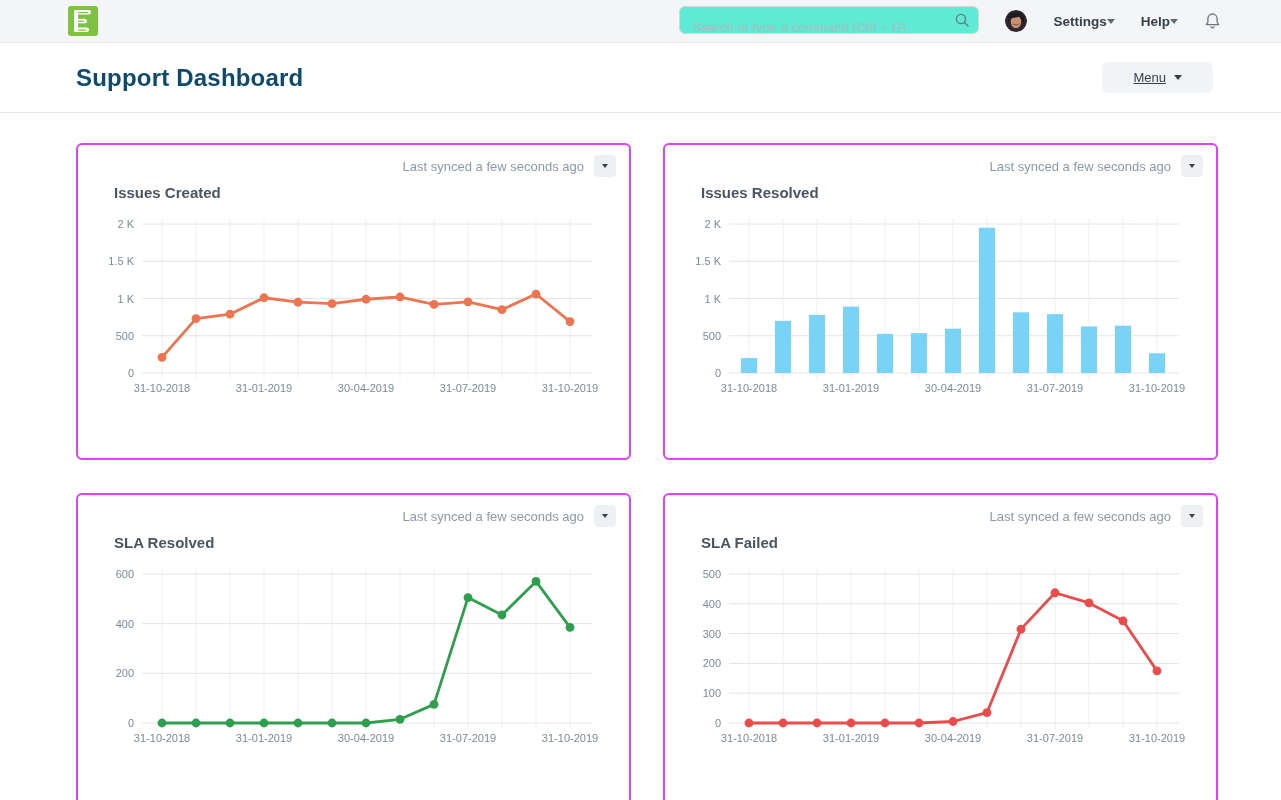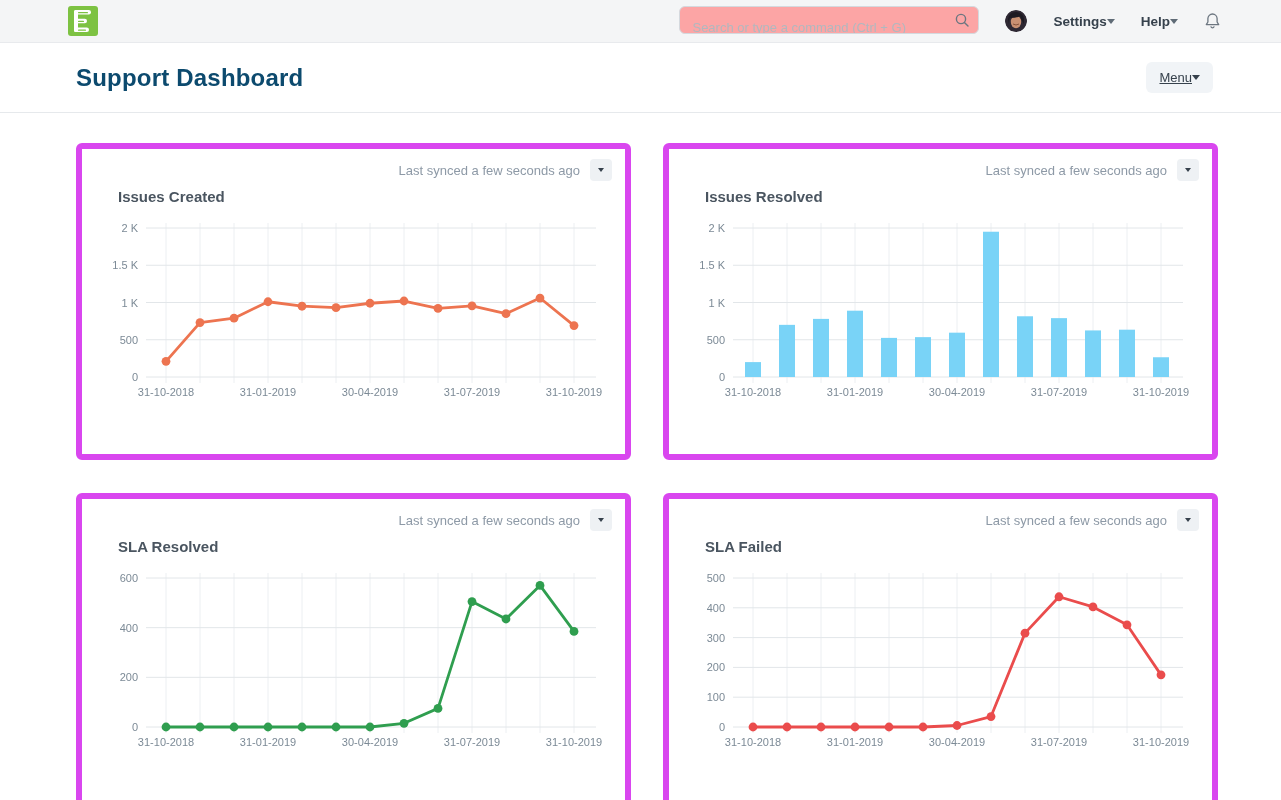--- a/index.html
+++ b/index.html
@@ -7,44 +7,44 @@
     font-family:"Liberation Sans", sans-serif; color:#36414c; }
 
   
   .navbar { height:43px; background:#f4f5f6; border-bottom:1px solid #e8eaed;
     display:flex; align-items:center; justify-content:space-between;
     padding:0 60px 0 68px; }
   .logo { display:flex; align-items:center; cursor:pointer; }
   .nav-right { display:flex; align-items:center; gap:26px; }
   .search-wrap { position:relative; width:300px; }
   .search-wrap input { width:100%; height:28px; border:1px solid #d4d9de; border-radius:6px;
-    background:#fca5a5; padding:14px 32px 0 12px; font-size:13px; color:#36414c; outline:none;
+    background:#5eead4; padding:14px 32px 0 12px; font-size:13px; color:#36414c; outline:none;
     font-family:"Liberation Sans", sans-serif; }
   .search-wrap input::placeholder { color:#b0b8bf; }
   .search-icon { position:absolute; right:9px; top:6px; }
   .avatar { width:22px; height:22px; border-radius:50%; overflow:hidden; display:inline-block; cursor:pointer; }
   .nav-link { display:flex; align-items:center; font-size:13.5px; font-weight:700;
     color:#36414c; text-decoration:none; cursor:pointer; }
   .caret { display:inline-block; width:0; height:0; border-left:4px solid transparent;
     border-right:4px solid transparent; border-top:5px solid #5f6b76; }
   .bell { display:inline-flex; cursor:pointer; }
 
   
   .page-head { height:70px; background:#fff; border-bottom:1px solid #e6e9ec;
     display:flex; align-items:center; justify-content:space-between; padding:0 68px 0 76px; }
   .page-head h1 { font-size:24px; font-weight:700; letter-spacing:.2px; color:#0c4a6e; }
-  .menu-btn { display:inline-flex; align-items:center; background:#f1f4f7;
-    border:none; border-radius:6px; padding:8px 13px; font-size:13px; color:#36414c;
+  .menu-btn { display:inline-flex; align-items:center; gap:8px; background:#f1f4f7;
+    border:none; border-radius:6px; padding:8px 31px; font-size:13px; color:#36414c;
     font-family:"Liberation Sans", sans-serif; cursor:pointer;text-decoration:underline; }
   .menu-btn .caret { border-top-color:#36414c; }
 
   
   .grid { margin:30px 63px 0 76px; display:grid; grid-template-columns:555px 555px;
     gap:33px 32px; }
-  .card { width:555px; height:317px; background:#fff; border:6px solid #d946ef;
+  .card { width:555px; height:317px; background:#fff; border:2px solid #d946ef;
     border-radius:6px; position:relative; }
   .card-head { display:flex; align-items:center; justify-content:flex-end; gap:10px;
     padding:10px 13px 0 0; height:32px; }
   .sync { font-size:13px; color:#8d99a6; }
   .mini-dd { width:22px; height:22px; border:none; border-radius:4px; background:#eef1f4;
     display:inline-flex; align-items:center; justify-content:center; cursor:pointer; }
   .mini-dd .caret { border-top-color:#36414c; border-left-width:3.5px; border-right-width:3.5px; border-top-width:4.5px; }
   .chart-title { margin:7px 0 0 36px; font-size:15px; font-weight:700; color:#4a5560; }
   .chart { margin-top:11px; height:196px; }
   .chart svg { overflow:visible; display:block; }

